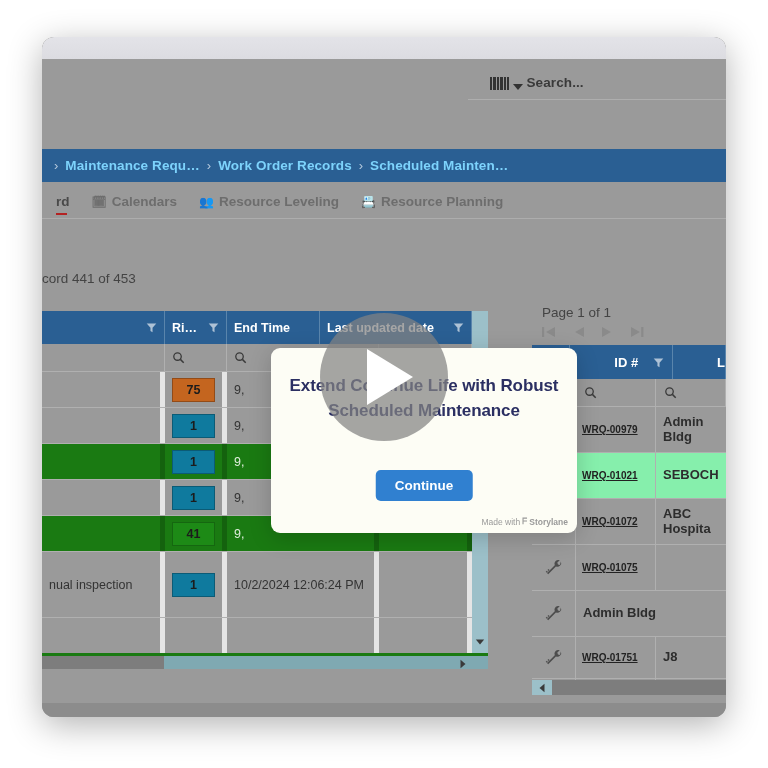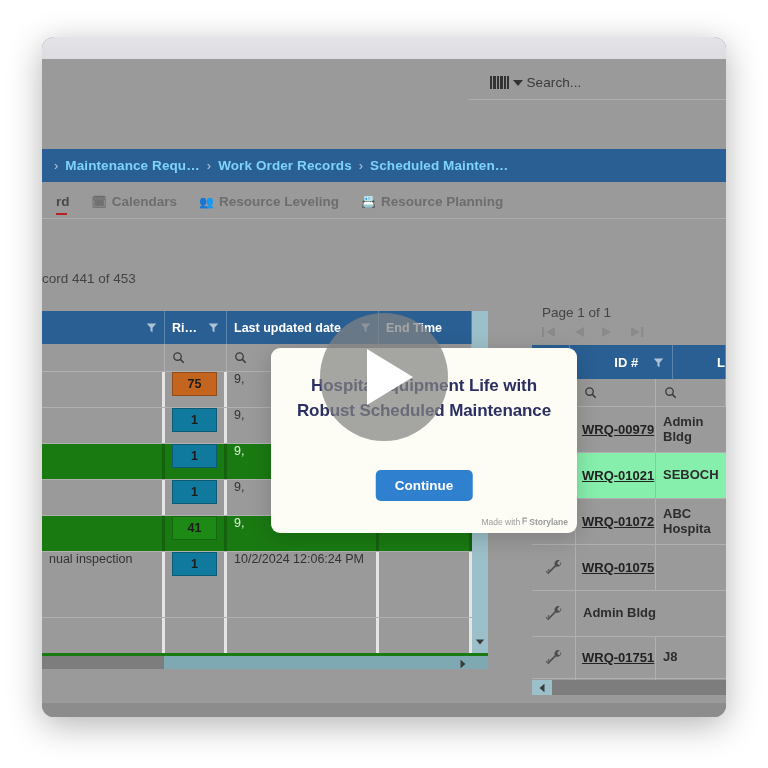--- a/index.html
+++ b/index.html
@@ -42,23 +42,24 @@
   #app-header {
     position: absolute;
     left: 0; top: 0; right: 0;
     height: 64px;
     background: #9a9a9a;
   }
   #search-wrap {
     position: absolute;
     right: 0px; top: 16px;
     width: 258px;
-    display: flex; align-items: center; gap: 4px;
+    display: flex; align-items: flex-end; gap: 4px;
     border-bottom: 1px solid #aeaeae;
     padding-bottom: 9px;
+    font-weight: bold;
   }
   #barcode-icon {
     display: flex; align-items: flex-end; gap: 1.5px;
     height: 13px; margin-left: 22px;
   }
   #barcode-icon i { display:block; width: 1.5px; height: 13px; background: #333; }
   #barcode-icon i:nth-child(2) { width: 2.5px; }
   #barcode-icon i:nth-child(4) { width: 2.5px; }
   #barcode-caret {
     width: 0; height: 0;
@@ -148,23 +149,23 @@
     display: flex; align-items: center; justify-content: flex-start;
     padding: 0 7px;
     border-right: 1px solid #b0b0b0;
     position: relative;
   }
   .gf-cell .cal-ic { position: absolute; right: 8px; }
   .grid-row { display: flex; height: 36px; background: #9a9a9a; border-bottom: 1px solid #b0b0b0; }
   .grid-row.green { background: #1a7a12; }
   .grid-row.tall { height: 66px; }
   .gr-cell {
-    display: flex; align-items: flex-start;
+    display: flex; align-items: center;
     padding: 0 7px;
-    border-right: 3px solid #e5e5e5;
+    border-right: 5px solid #e5e5e5;
     font-size: 12.5px; color: #333;
     overflow: hidden; white-space: nowrap;
   }
   .grid-row.green .gr-cell { border-right-color: #14620e; color: #dfeedc; }
   .badge {
     display: block; width: 100%; text-align: center;
     font-size: 12.5px; font-weight: bold; color: #1c1c1c;
     padding: 4px 0; border: 1px solid rgba(0,0,0,.25);
   }
   #grid-vscroll {
@@ -197,21 +198,21 @@
     border-right: 1px solid #5a85ac; overflow: hidden; white-space: nowrap;
   }
   .rp-filter { display: flex; height: 28px; background: #9a9a9a; border-bottom: 1px solid #b0b0b0; }
   .rp-filter .fc { display:flex; align-items:center; padding: 0 8px; border-right: 1px solid #b0b0b0; }
   .rp-row { display: flex; min-height: 46px; background: #9a9a9a; border-bottom: 1px solid #b0b0b0; }
   .rp-row.hl { background: #86efac; }
   .rp-row .c-ic { width: 44px; display: flex; align-items: center; justify-content: center; border-right: 1px solid #b0b0b0; }
   .rp-row .c-id { width: 80px; display: flex; align-items: center; padding: 0 6px; border-right: 1px solid #b0b0b0; }
   .rp-row .c-loc { flex: 1; display: flex; align-items: center; padding: 0 7px; font-size: 13px; font-weight: bold; color: #2d2d2d; line-height: 1.15; }
   .id-link {
-    font-size: 13px; font-weight: bold; color: #222;
+    font-size: 10px; font-weight: bold; color: #222;
     text-decoration: underline; white-space: nowrap;
   }
   #rp-hscroll { position: absolute; left: 8px; right: 0; bottom: 0; height: 15px; background: #7d7d7d; }
   #rp-hleft { position: absolute; left: 0; bottom: 0; width: 20px; height: 15px; background: #9cc0c9; display:flex; align-items:center; justify-content:center; }
 
   
   #modal {
     position: absolute;
     left: 229px; top: 311px;
     width: 306px; height: 185px;
@@ -323,28 +324,28 @@
           <svg class="filter-ic" width="11" height="11" viewBox="0 0 16 16">
               <path fill="#fff" d="M1 2h14l-5.5 6.4V15L6.5 13V8.4z"></path>
             </svg>
         </div>
         <div class="gh-cell" style="width:62px">
           <span>Ri…</span>
           <svg class="filter-ic" width="11" height="11" viewBox="0 0 16 16">
               <path fill="#fff" d="M1 2h14l-5.5 6.4V15L6.5 13V8.4z"></path>
             </svg>
         </div>
+        <div class="gh-cell" style="width:93px">
+          <span>End Time</span>
+        </div>
         <div class="gh-cell" style="width:152px">
           <span>Last updated date</span>
           <svg class="filter-ic" width="11" height="11" viewBox="0 0 16 16">
               <path fill="#fff" d="M1 2h14l-5.5 6.4V15L6.5 13V8.4z"></path>
             </svg>
-        </div>
-        <div class="gh-cell" style="width:93px">
-          <span>End Time</span>
         </div>
       </div>
 
       <div class="grid-filterrow">
         <div class="gf-cell" style="width:123px"></div>
         <div class="gf-cell" style="width:62px">
           <svg width="13" height="13" viewBox="0 0 16 16">
               <circle cx="6.8" cy="6.8" r="4.6" fill="none" stroke="#3a3a3a" stroke-width="1.6"></circle>
               <line x1="10.3" y1="10.3" x2="14.4" y2="14.4" stroke="#3a3a3a" stroke-width="1.8"></line>
             </svg>
@@ -592,21 +593,21 @@
         <svg width="10" height="10" viewBox="0 0 12 12">
             <path fill="#3a3a3a" d="M9 1v10L3 6z"></path>
           </svg>
       </div>
     </div>
 
     <div id="bottom-bar"></div>
   </div>
 
   <div id="modal">
-    <div id="modal-title">Hospita Equipment Life with Robust Scheduled Maintenance</div>
+    <div id="modal-title">Extend Continue Life with Robust Scheduled Maintenance</div>
     <button id="modal-continue">Continue</button>
     <div id="modal-badge">
       <span>Made with</span>
       <b>ᖴ</b>
       <b>Storylane</b>
     </div>
   </div>
 
   <div id="play-overlay">
     <div id="play-tri"></div>

